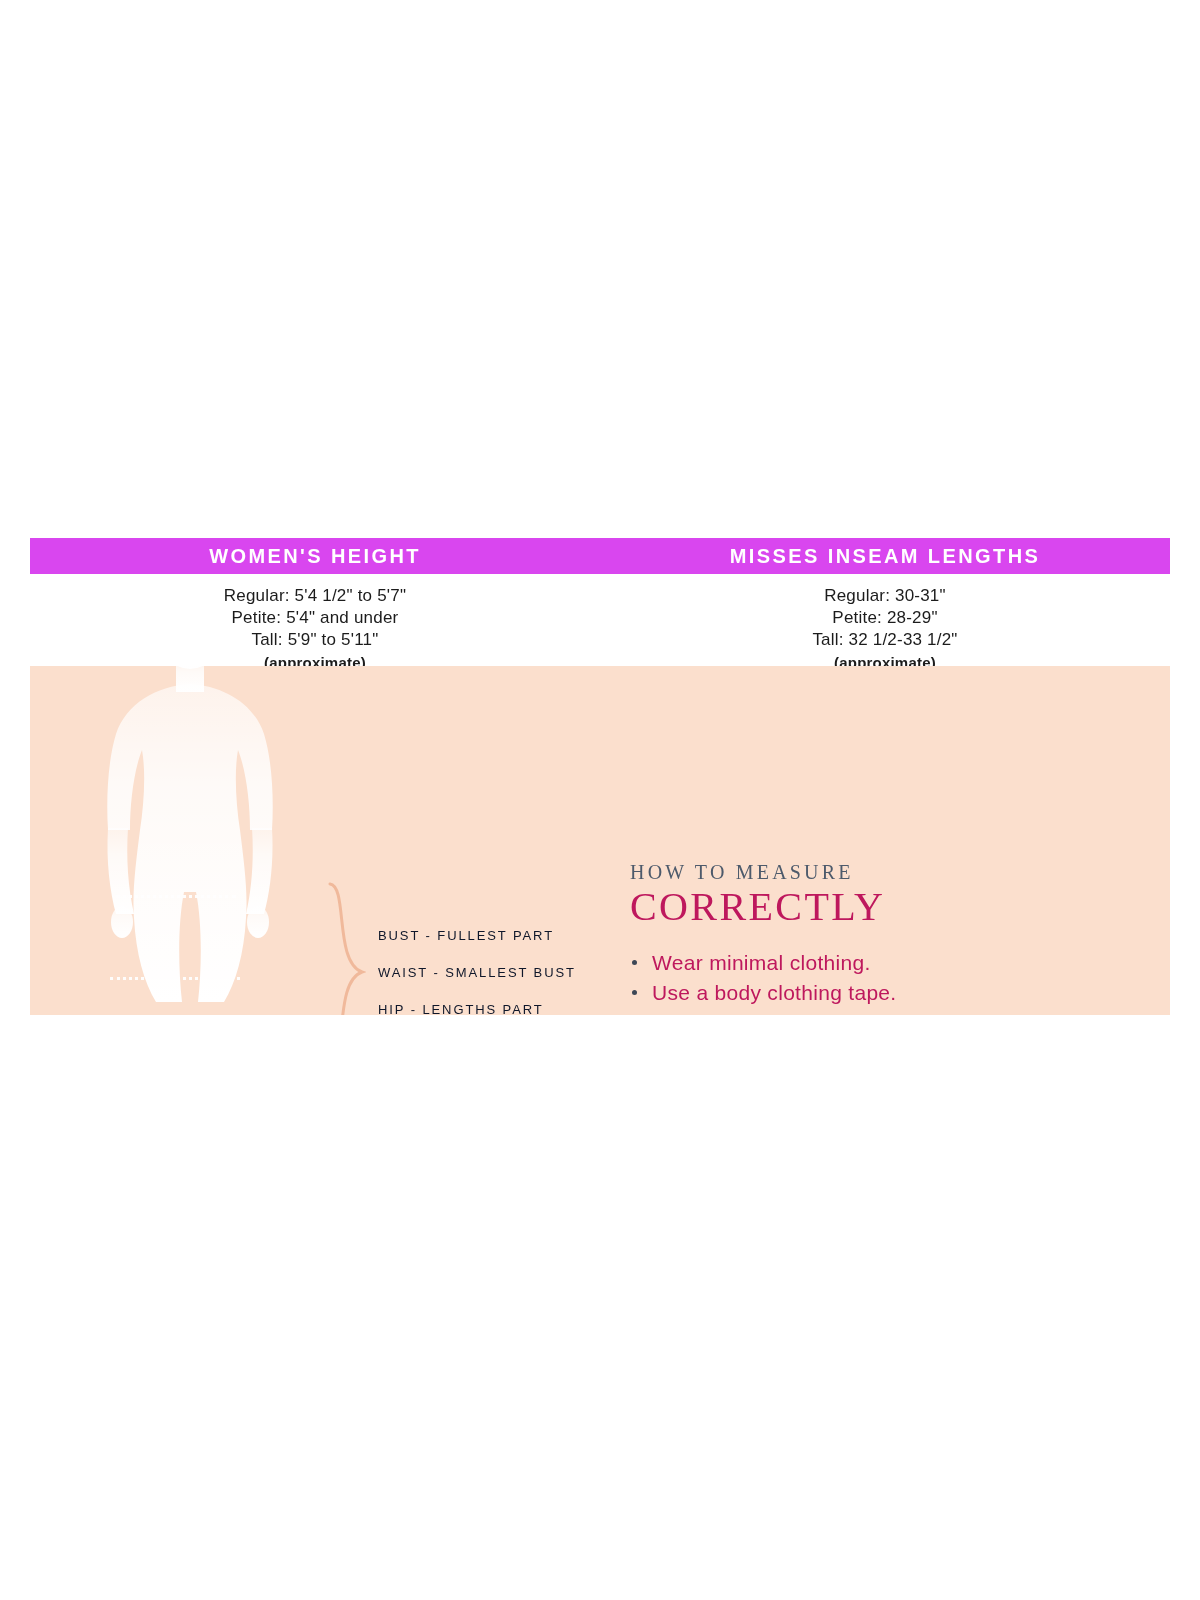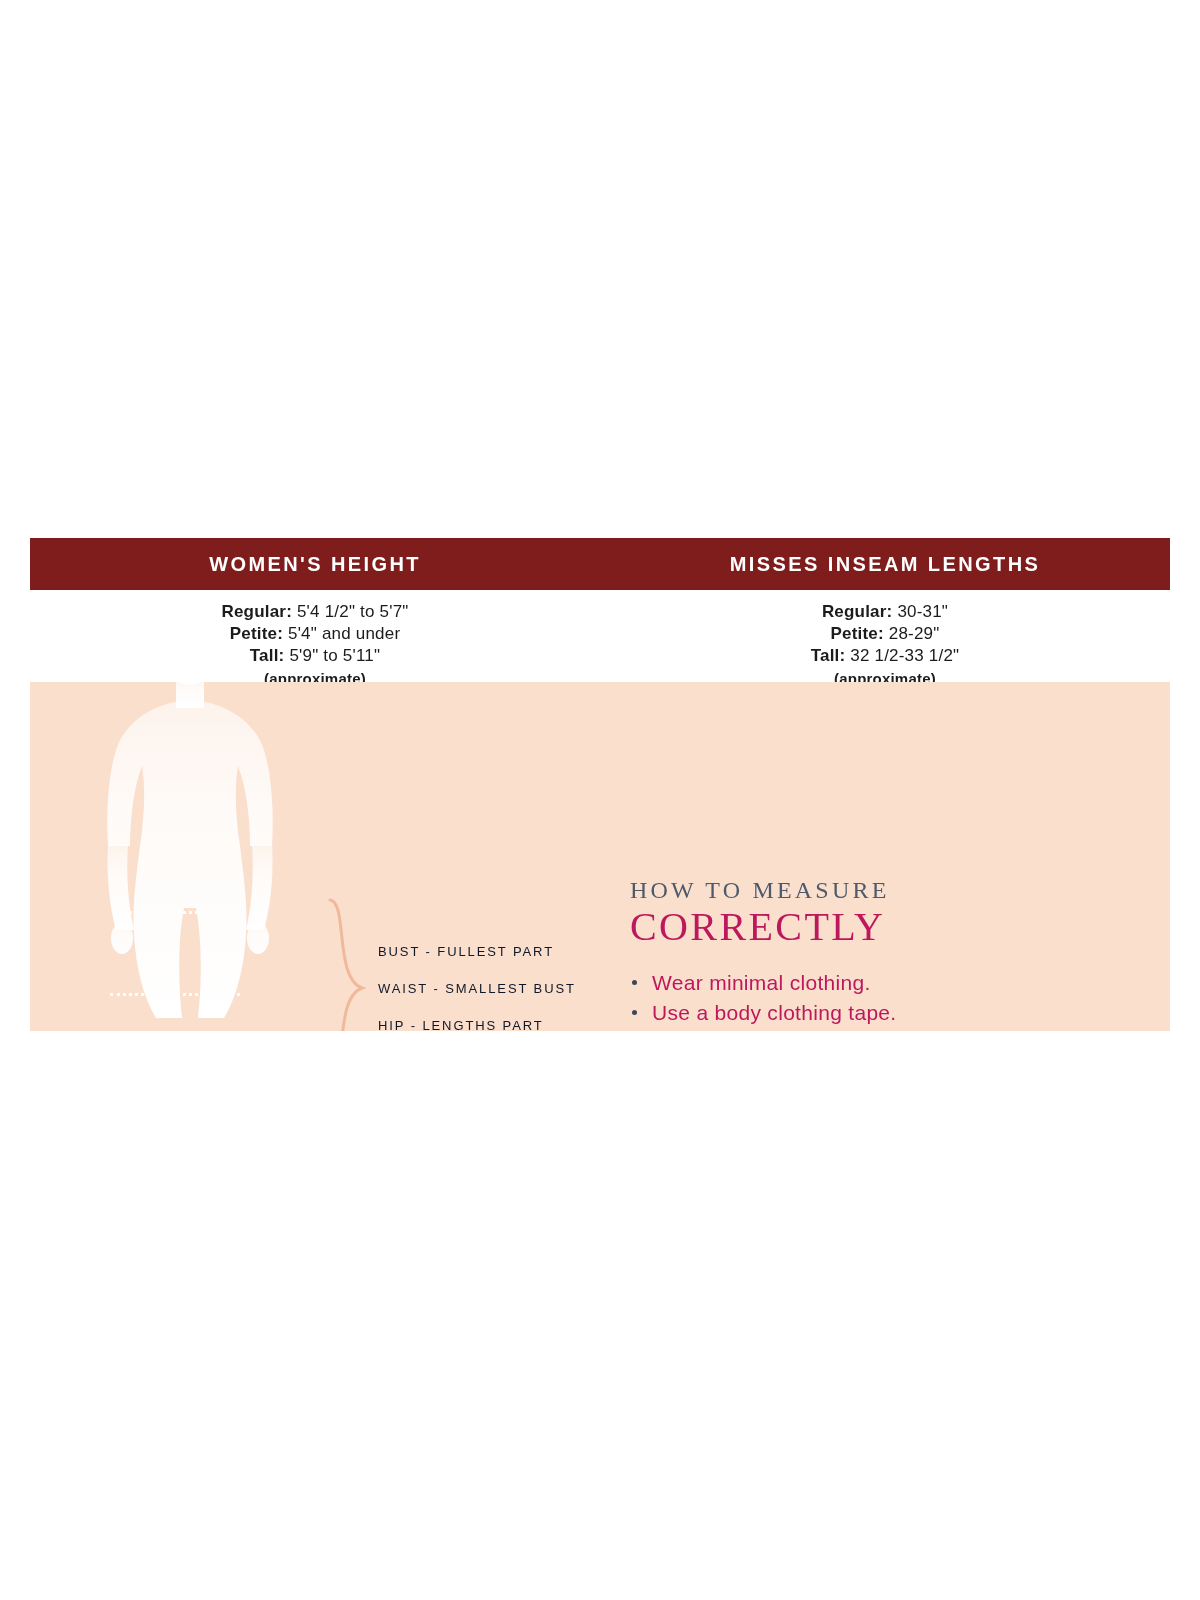--- a/index.html
+++ b/index.html
@@ -20,22 +20,22 @@
     position: absolute;
     left: 30px;
     top: 538px;
     width: 1140px;
     height: 493px;
   }
 
   
   .header-bar {
     position: relative;
-    height: 52px;
-    background: #7f1d1d;
+    height: 36px;
+    background: #d946ef;
     display: flex;
   }
   .header-cell {
     flex: 1 1 50%;
     display: flex;
     align-items: center;
     justify-content: center;
   }
   .header-cell span {
     color: #ffffff;
@@ -56,21 +56,21 @@
     padding-top: 11px;
     text-align: center;
     color: #1c1c1c;
   }
   .spec-line {
     font-size: 17px;
     line-height: 22px;
     letter-spacing: 0.2px;
   }
   .spec-line b {
-    font-weight: bold;
+    font-weight: normal;
   }
   .spec-approx {
     font-size: 15px;
     letter-spacing: 0.2px;
     margin-top: 3px;
     color: #1c1c1c;
     font-weight: bold;
   }
 
   
@@ -127,21 +127,21 @@
   
   .howto {
     position: absolute;
     left: 600px;
     top: 195px;
     width: 520px;
   }
   .howto-kicker {
     font-family: "Liberation Serif", serif;
     color: #4d5a6b;
-    font-size: 24px;
+    font-size: 20px;
     letter-spacing: 3.2px;
     margin-bottom: 2px;
   }
   .howto-title {
     font-family: "Liberation Serif", serif;
     color: #be185d;
     font-size: 40px;
     letter-spacing: 2.4px;
     line-height: 42px;
     margin-bottom: 20px;

